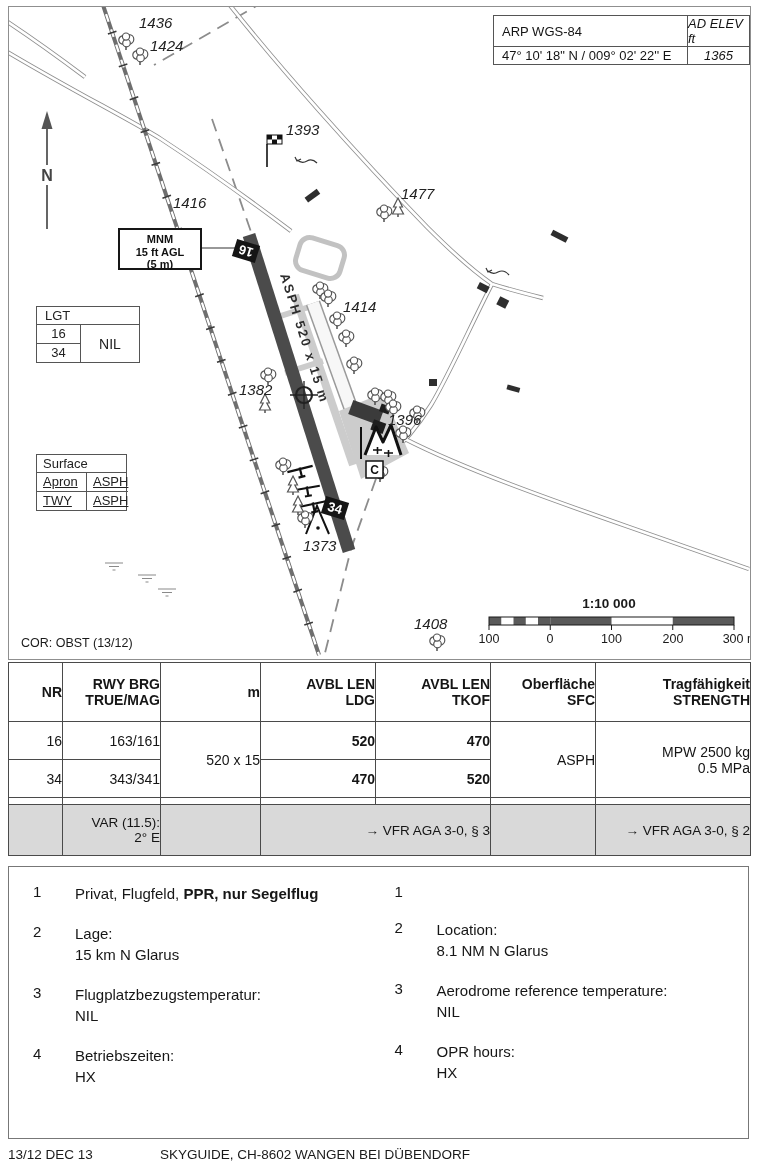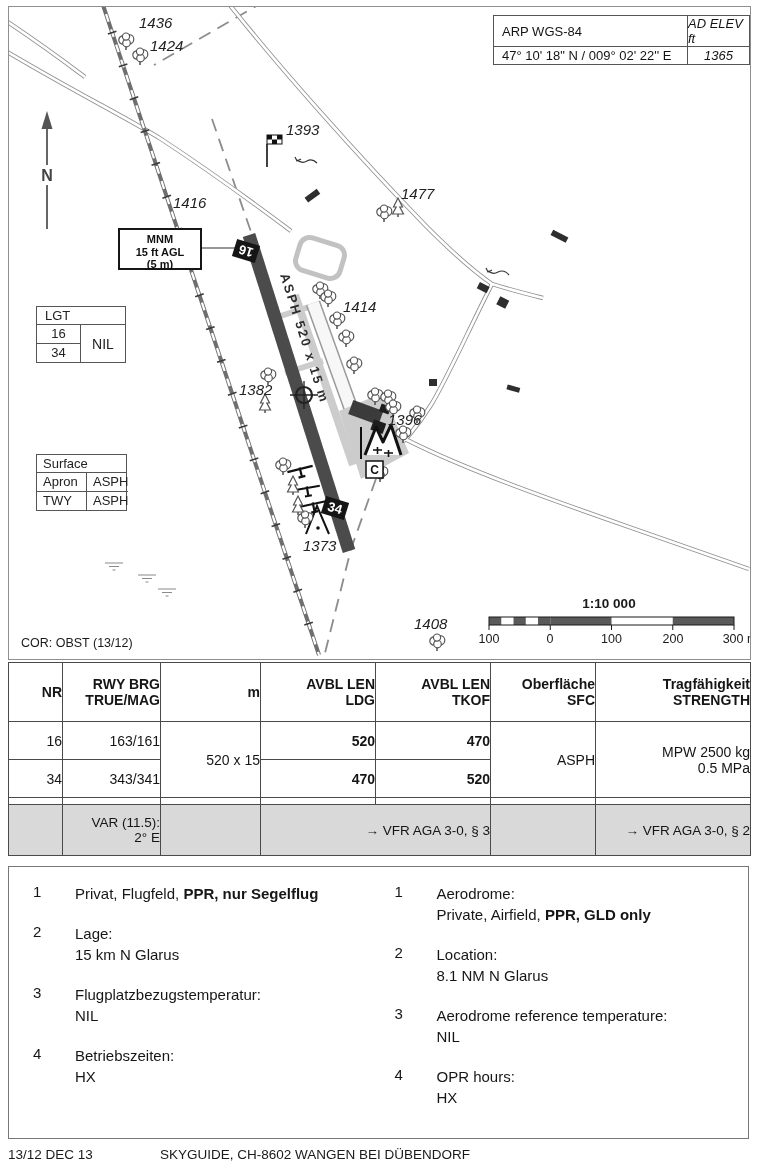--- a/index.html
+++ b/index.html
@@ -25,29 +25,29 @@
   .gl{stroke:#111;stroke-width:2.2;fill:none;}
 
   
   .arp{position:absolute;left:484px;top:8px;width:257px;height:50px;background:#fff;border:1px solid #555;display:grid;grid-template-columns:1fr 62px;grid-template-rows:1fr 1fr;font-size:13px;color:#141414;box-sizing:border-box;}
   .arp>div{display:flex;align-items:center;}
   .arp .l{padding-left:8px;}
   .arp .c{justify-content:center;font-style:italic;}
   .arp .bl{border-left:1px solid #555;}
   .arp .bt{border-top:1px solid #555;}
   .mnm{position:absolute;left:109px;top:221px;width:84px;height:42px;background:#fff;border:2px solid #161616;text-align:center;font-size:11px;font-weight:bold;line-height:12.5px;padding-top:3px;box-sizing:border-box;color:#111;}
-  .lgt{position:absolute;left:27px;top:299px;width:90px;background:#fff;border:1px solid #555;font-size:13px;color:#222;box-sizing:border-box;}
+  .lgt{position:absolute;left:27px;top:299px;width:104px;background:#fff;border:1px solid #555;font-size:13px;color:#222;box-sizing:border-box;}
   .lgt-h{height:17px;line-height:17px;padding-left:8px;border-bottom:1px solid #555;}
   .lgt-grid{display:grid;grid-template-columns:44px 1fr;}
   .lgt-grid .a{border-right:1px solid #555;border-bottom:1px solid #555;height:18px;line-height:18px;text-align:center;}
   .lgt-grid .b2{border-right:1px solid #555;height:18px;line-height:18px;text-align:center;}
   .lgt-grid .nil{grid-column:2;grid-row:1 / span 2;display:flex;align-items:center;justify-content:center;font-size:14px;}
   .srf{position:absolute;left:27px;top:447px;width:91px;background:#fff;border:1px solid #555;font-size:13px;color:#222;box-sizing:border-box;}
   .srf-h{height:17px;line-height:17px;padding-left:6px;border-bottom:1px solid #555;}
-  .srf-grid{display:grid;grid-template-columns:50px 1fr;}
+  .srf-grid{display:grid;grid-template-columns:50px 1fr;text-decoration:underline;}
   .srf-grid>div{height:18px;line-height:18px;padding-left:6px;}
   .srf-grid .br{border-right:1px solid #555;}
   .srf-grid .bb{border-bottom:1px solid #555;}
 
   
   .rwy-table{position:absolute;left:8px;top:662px;width:742px;border-collapse:collapse;table-layout:fixed;font-size:14px;color:#151515;}
   .rwy-table th,.rwy-table td{border:1px solid #4a4a4a;text-align:right;vertical-align:middle;padding:0;margin-top:8px;}
   .rwy-table th{height:58px;font-weight:bold;white-space:pre-line;}
   .rwy-table tr.r td{height:37px;}
   .rwy-table td.b{font-weight:bold;}
@@ -403,24 +403,20 @@
         <div class="rnum">4</div>
         <div class="rbody">
           <div class="rtitle">Betriebszeiten:</div>
           <div class="rtext"><span>HX</span><b></b></div>
         </div>
       </div>
     </div>
     <div class="rcol right">
       <div class="ritem">
         <div class="rnum">1</div>
-        <div class="rbody">
-          <div class="rtitle">Aerodrome:</div>
-          <div class="rtext"><span>Private, Airfield, </span><b>PPR, GLD only</b></div>
-        </div>
       </div>
       <div class="ritem">
         <div class="rnum">2</div>
         <div class="rbody">
           <div class="rtitle">Location:</div>
           <div class="rtext"><span>8.1 NM N Glarus</span><b></b></div>
         </div>
       </div>
       <div class="ritem">
         <div class="rnum">3</div>

